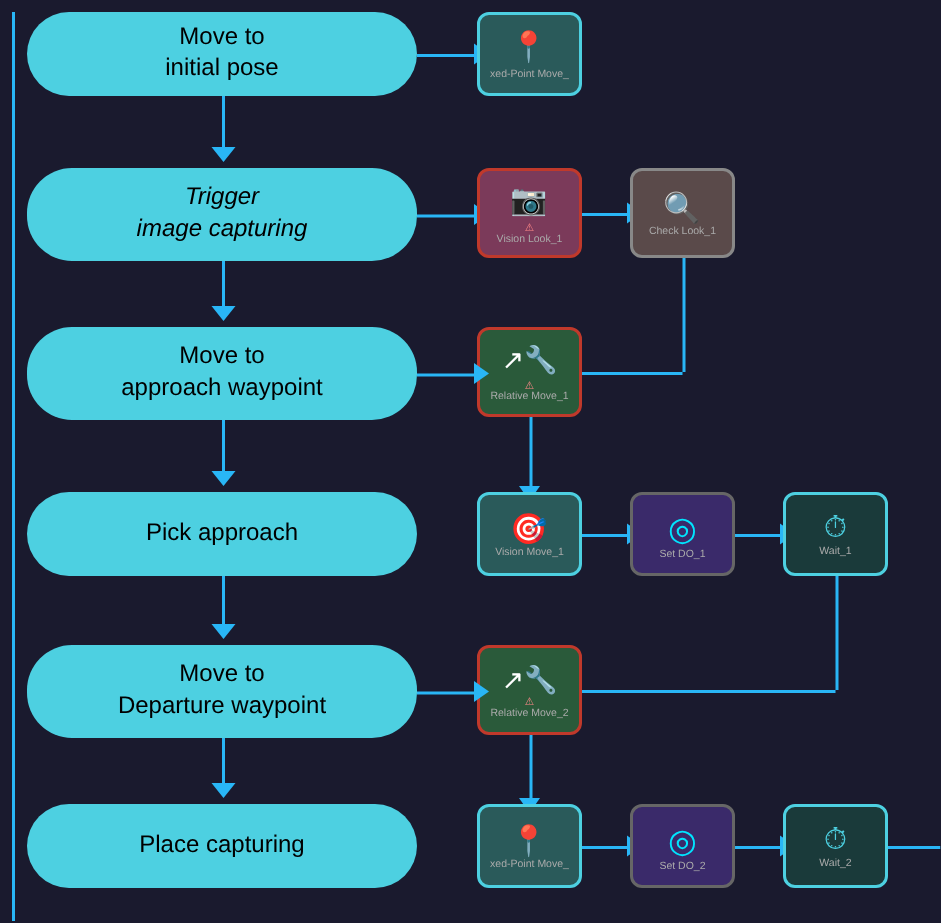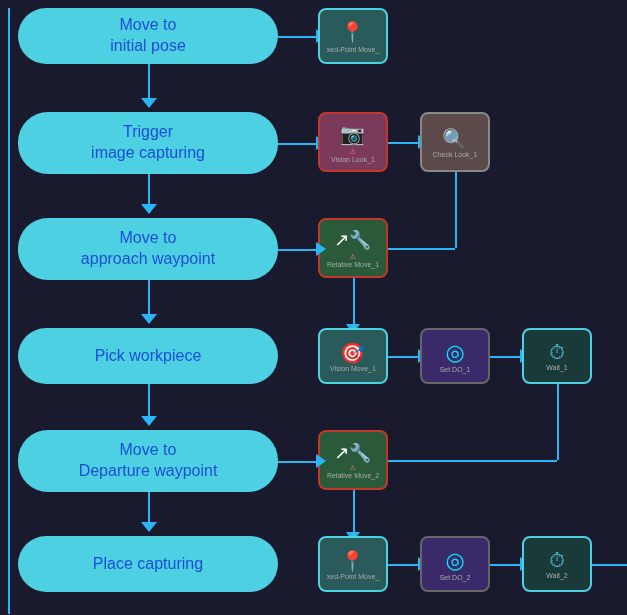--- a/index.html
+++ b/index.html
@@ -18,21 +18,21 @@
       height: 615px;
     }
 
     
     .step-box {
       position: absolute;
       left: 18px;
       width: 260px;
       background: #4dd0e1;
       border-radius: 30px;
-      color: #1d4ed8;
+      color: #000000;
       font-size: 16px;
       font-weight: 500;
       text-align: center;
       display: flex;
       align-items: center;
       justify-content: center;
       line-height: 1.3;
       padding: 8px 16px;
     }
 
@@ -126,36 +126,36 @@
 
   <div class="left-main-line" style="top:36px; height:578px;"></div>
 
   <div class="step-box" style="top:8px; height:56px;">
     <span>Move to<br>initial pose</span>
   </div>
 
   <div class="v-line" style="top:64px; height:38px;"></div>
   <div class="arrow-down" style="top:98px;"></div>
 
-  <div class="step-box" style="top:112px; height:62px;">
+  <div class="step-box" style="top:112px; height:62px;font-style:italic;">
     <span>Trigger<br>image capturing</span>
   </div>
 
   <div class="v-line" style="top:174px; height:34px;"></div>
   <div class="arrow-down" style="top:204px;"></div>
 
   <div class="step-box" style="top:218px; height:62px;">
     <span>Move to<br>approach waypoint</span>
   </div>
 
   <div class="v-line" style="top:280px; height:38px;"></div>
   <div class="arrow-down" style="top:314px;"></div>
 
   <div class="step-box" style="top:328px; height:56px;">
-    <span>Pick workpiece</span>
+    <span>Pick approach</span>
   </div>
 
   <div class="v-line" style="top:384px; height:36px;"></div>
   <div class="arrow-down" style="top:416px;"></div>
 
   <div class="step-box" style="top:430px; height:62px;">
     <span>Move to<br>Departure waypoint</span>
   </div>
 
   <div class="v-line" style="top:492px; height:34px;"></div>

